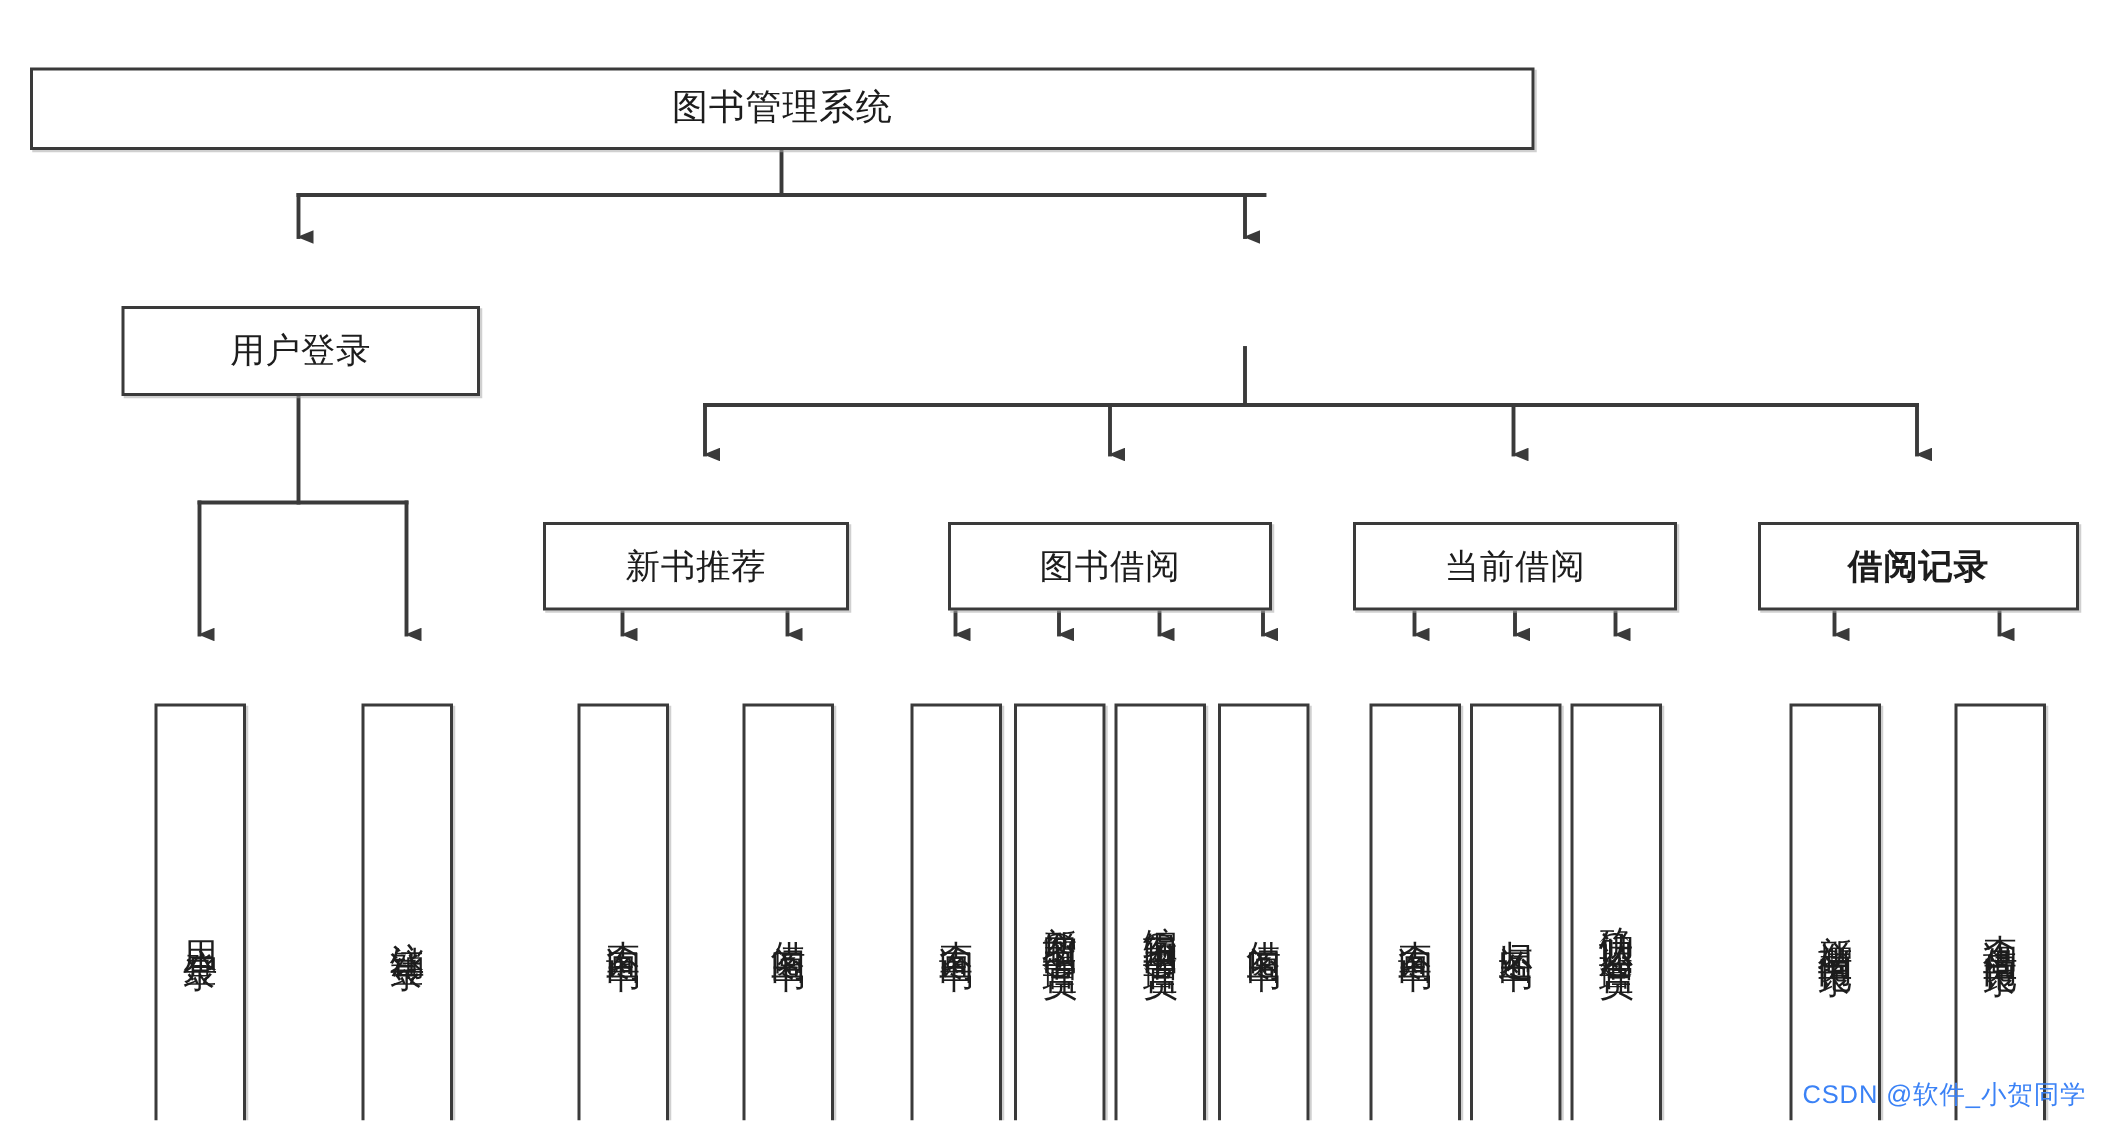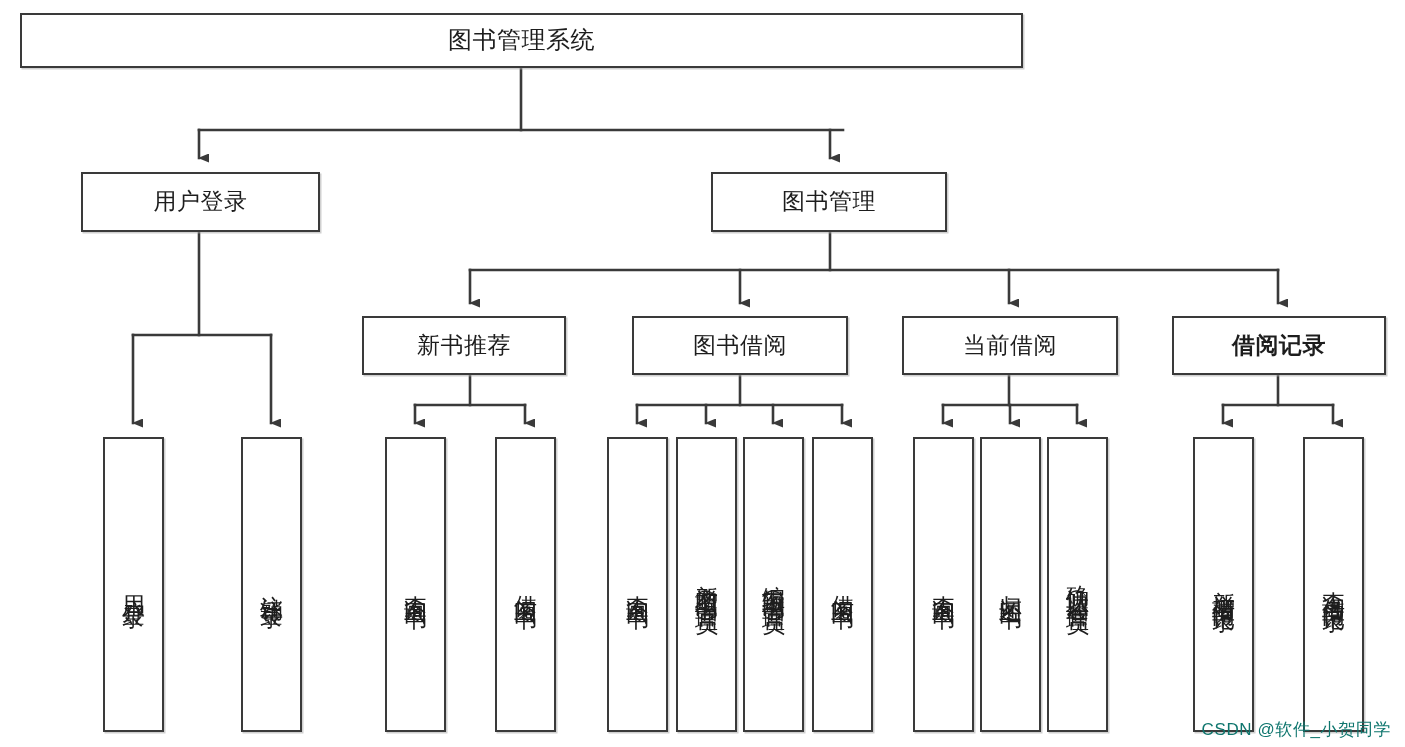--- a/index.html
+++ b/index.html
@@ -28,20 +28,21 @@
   }
   .node {
     position: absolute;
     box-sizing: border-box;
     border: 2.5px solid #3a3a3a;
     background: #ffffff;
     display: flex;
     align-items: center;
     justify-content: center;
     box-shadow: 1.5px 1.5px 0 rgba(170,170,170,0.55);
+    margin-top: 32px;
   }
   .node .label {
     color: #1d1d1d;
     text-align: center;
     line-height: 1.18;
     letter-spacing: 0.5px;
     white-space: nowrap;
   }
   
   .node.h .label {
@@ -60,21 +61,21 @@
     font-size: 23px;
     letter-spacing: 4px;
     line-height: 1;
     white-space: nowrap;
   }
   #watermark {
     position: absolute;
     right: 14px;
     bottom: 6px;
     font-size: 17px;
-    color: #0f766e;
+    color: #3b82f6;
     letter-spacing: 0.6px;
     white-space: nowrap;
     font-family: "Liberation Sans", "DejaVu Sans", sans-serif;
   }
 </style>
 </head>
 <body>
 
 <div id="diagram-root">
 
@@ -129,23 +130,20 @@
   </svg>
 
   <div class="node h root" style="left:20px; top:13px; width:1003px; height:55px;">
     <span class="label">图书管理系统</span>
   </div>
 
   <div class="node h" style="left:81px; top:172px; width:239px; height:60px;">
     <span class="label">用户登录</span>
   </div>
 
-  <div class="node h" style="left:711px; top:172px; width:236px; height:60px;">
-    <span class="label">图书管理</span>
-  </div>
 
   <div class="node h" style="left:362px; top:316px; width:204px; height:59px;">
     <span class="label">新书推荐</span>
   </div>
 
   <div class="node h" style="left:632px; top:316px; width:216px; height:59px;">
     <span class="label">图书借阅</span>
   </div>
 
   <div class="node h" style="left:902px; top:316px; width:216px; height:59px;">

